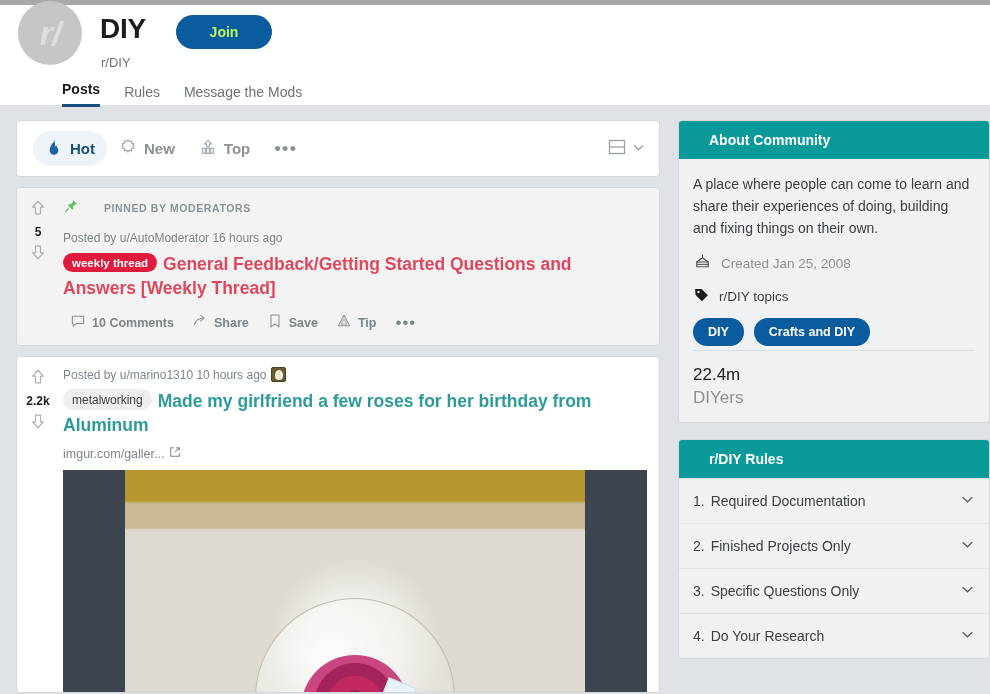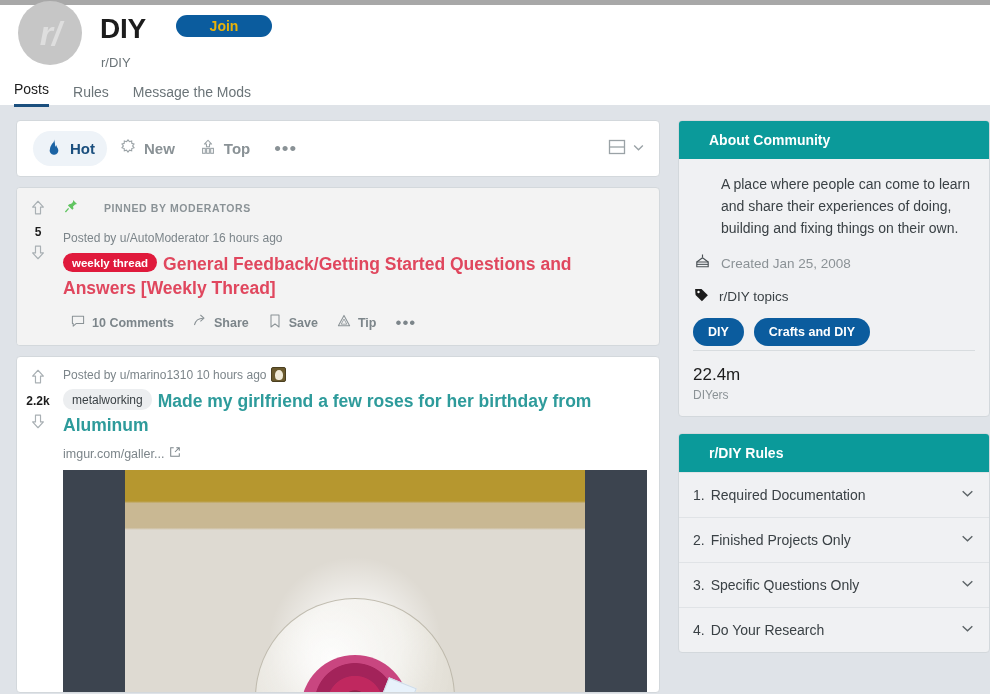--- a/index.html
+++ b/index.html
@@ -31,40 +31,41 @@
     letter-spacing: -1px;
     overflow: hidden;
   }
   .community-name {
     position: absolute; left: 100px; top: 8px;
     font-size: 28px; font-weight: bold; color: #1c1c1c;
     letter-spacing: -0.3px;
   }
   .join-btn {
     position: absolute; left: 176px; top: 10px;
-    width: 96px; height: 22px; border-radius: 17px;
+    width: 96px; height: 34px; border-radius: 17px;
     background: #0b5c9e; border: none; cursor: pointer;
-    color: #eab308; font-size: 14px; font-weight: bold;
+    color: #bef264; font-size: 14px; font-weight: bold;
     font-family: "Liberation Sans", sans-serif;
   }
   .community-handle {
     position: absolute; left: 101px; top: 50px;
     font-size: 13px; color: #6b7478;
   }
   .tabs {
     position: absolute; left: 14px; top: 76px;
     display: flex; gap: 24px; align-items: flex-end;
   }
   .tab {
     font-size: 14px; color: #6b7478; cursor: pointer;
     padding-bottom: 7px; white-space: nowrap;
   }
   .tab.active {
-    color: #1c1c1c; font-weight: normal;
+    color: #1c1c1c; font-weight: bold;
     border-bottom: 3px solid #1b4f7e;
+    margin-left: 48px;
   }
 
   
   .main { position: absolute; top: 105px; left: 0; width: 990px; height: 589px; }
 
   .feed { position: absolute; left: 16px; top: 15px; width: 644px; }
   .side { position: absolute; left: 678px; top: 15px; width: 312px; }
 
   
   .sortbar {
@@ -192,21 +193,21 @@
     background: #f0f1f3; border: 1px solid #d3d8dc; border-radius: 4px;
     overflow: hidden; margin-bottom: 16px;
   }
   .card-head {
     background: #0b9a9a; color: #ffffff;
     font-size: 14px; font-weight: bold;
     padding: 11px 30px;
   }
   .card-body { padding: 14px; }
   .about-desc {
-    font-size: 14px; line-height: 22px; color: #3a4145; margin-bottom: 13px; margin-left: 28px;
+    font-size: 14px; line-height: 22px; color: #3a4145; margin-bottom: 13px;
   }
   .about-row {
     display: flex; align-items: center; gap: 9px;
     font-size: 13.5px; color: #8b9296; margin-bottom: 12px;
   }
   .about-row.dark { color: #3a4145; }
   .topic-pills { display: flex; gap: 10px; margin-bottom: 4px; }
   .pill {
     background: #0b5c9e; color: #ffffff; font-size: 12.5px; font-weight: bold;
     padding: 7px 15px; border-radius: 16px; cursor: pointer; white-space: nowrap;
@@ -215,21 +216,21 @@
   .stats { display: flex; }
   .stat { width: 50%; }
   .stat-num {
     font-size: 17px; color: #1c1c1c; margin-bottom: 3px;
     display: flex; align-items: center; gap: 6px;
   }
   .online-dot {
     width: 8px; height: 8px; border-radius: 50%; background: #46d160;
     display: inline-block;
   }
-  .stat-lbl { font-size: 12px; color: #8b9296; }
+  .stat-lbl { font-size: 17px; color: #8b9296; }
 
   .rule {
     display: flex; align-items: center; justify-content: space-between;
     padding: 13px 14px; font-size: 14px; color: #3a4145;
     border-top: 1px solid #e0e3e6; cursor: pointer;
   }
   .rule:first-child { border-top: none; }
   .rule-txt { display: flex; gap: 6px; }
   .rule-num { color: #3a4145; }
 </style>

